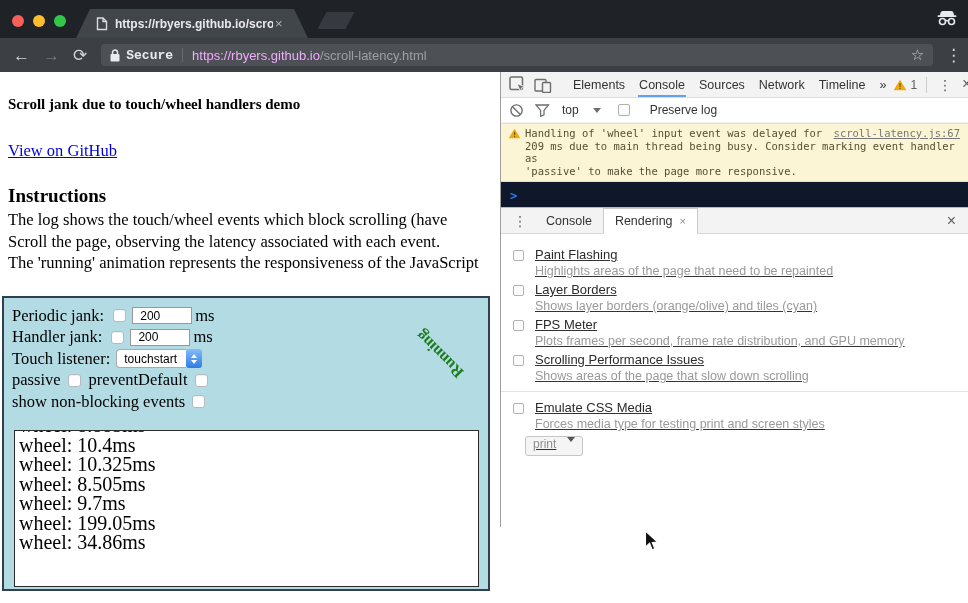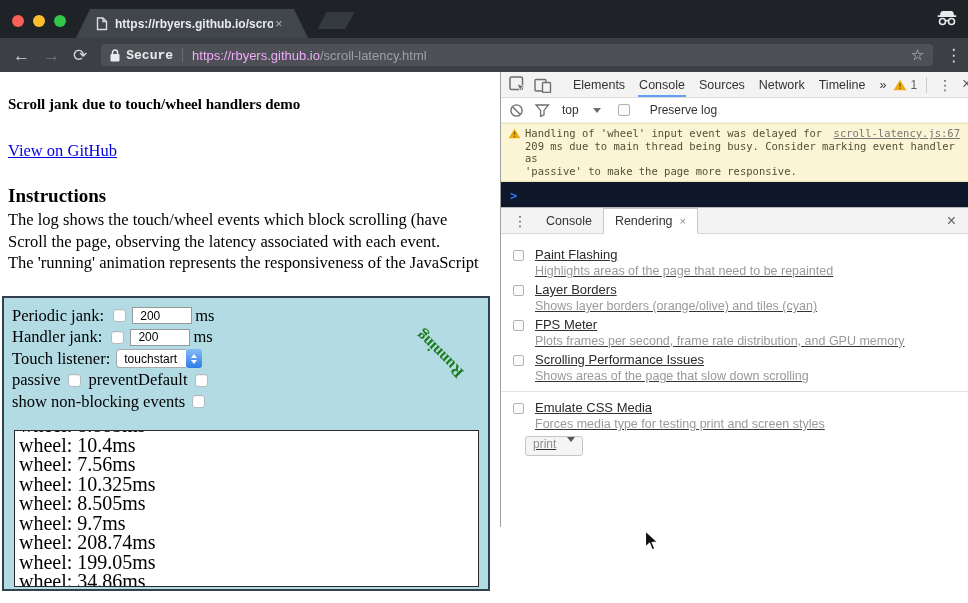--- a/index.html
+++ b/index.html
@@ -203,25 +203,23 @@
     <div class="row">
       <span>show non-blocking events</span>
       <div class="mac-check" style="margin-left:7px"></div>
     </div>
 
     <div class="running">Running</div>
 
     <div class="logbox">
       <div class="log-clipped">wheel: 8.885ms</div>
       <div>wheel: 10.4ms</div>
-      <div>wheel: 7.56ms</div>
       <div>wheel: 10.325ms</div>
       <div>wheel: 8.505ms</div>
       <div>wheel: 9.7ms</div>
-      <div>wheel: 208.74ms</div>
       <div>wheel: 199.05ms</div>
       <div>wheel: 34.86ms</div>
     </div>
   </div>
 </div>
 
 <div class="devtools">
   <div class="dt-tabbar">
     <span class="dt-icon">
       <svg width="17" height="17" viewBox="0 0 17 17">

